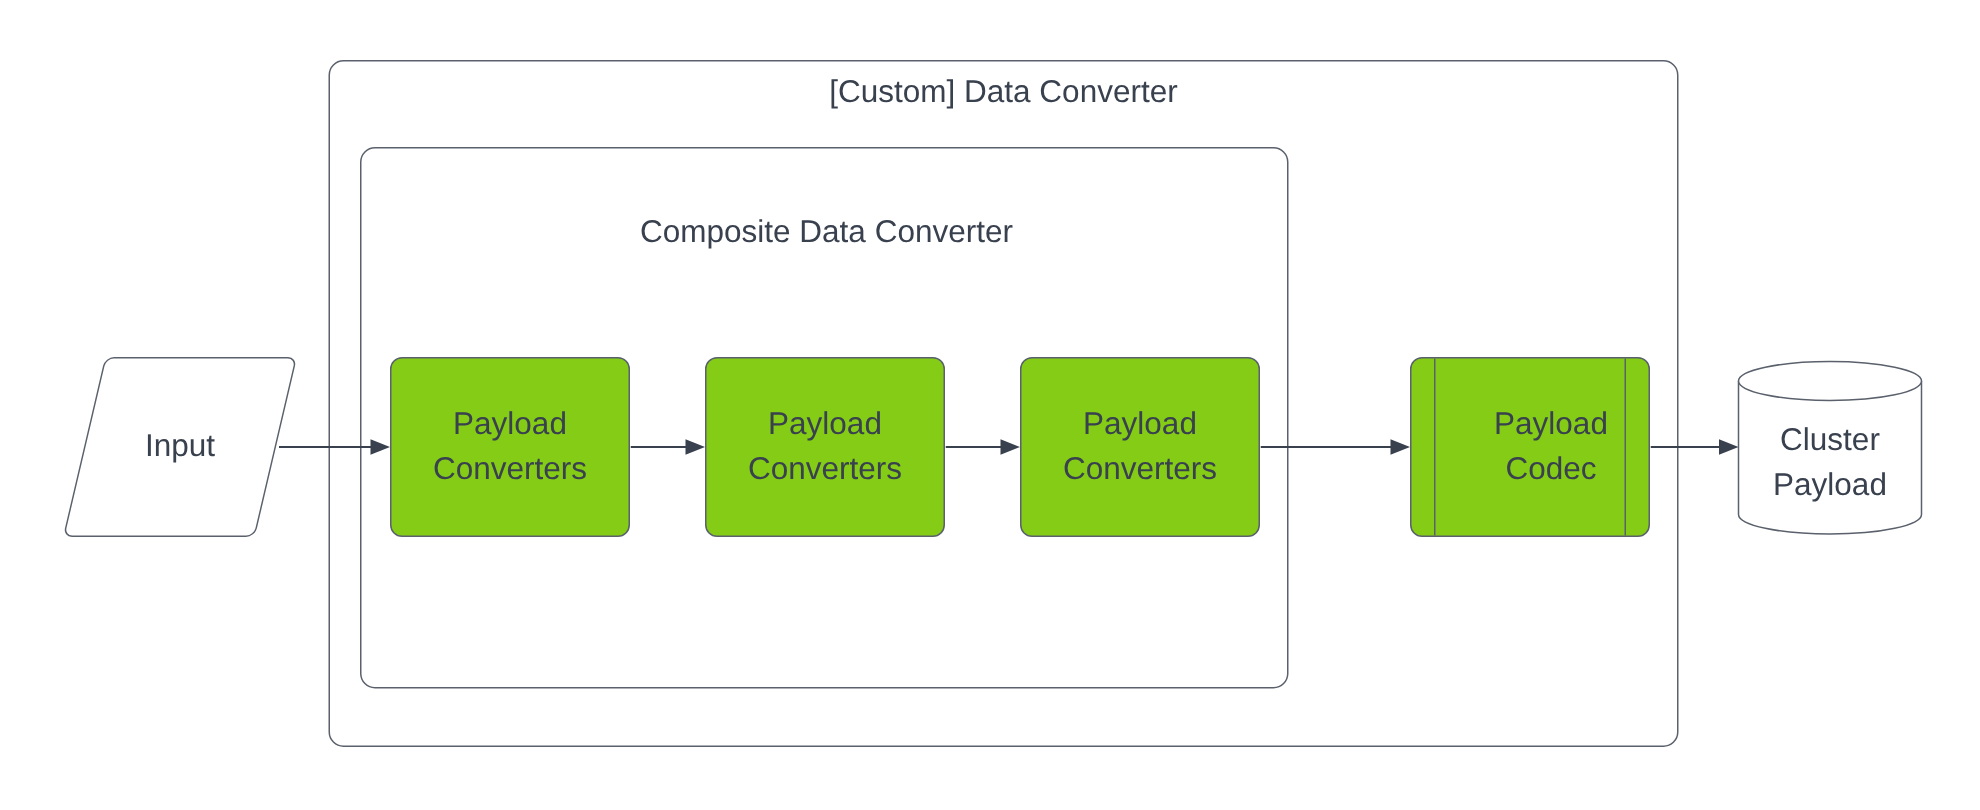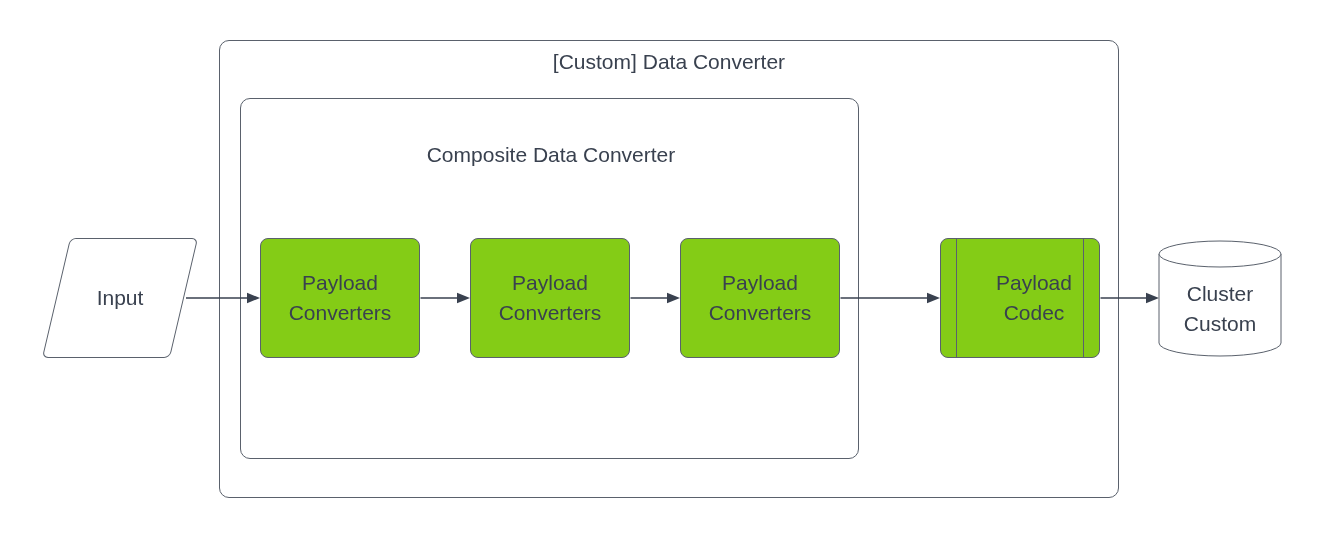--- a/index.html
+++ b/index.html
@@ -111,16 +111,16 @@
       <line class="edge-line" x1="1100.5" y1="298" x2="1147" y2="298"></line>
       <polygon class="edge-head" points="1146,292.8 1159,298 1146,303.2"></polygon>
     </g>
     <g>
       <path class="cyl" d="M 1159 254 L 1159 343 A 61 13 0 0 0 1281 343 L 1281 254"></path>
       <ellipse class="cyl" cx="1220" cy="254" rx="61" ry="13"></ellipse>
     </g>
   </svg>
 
   <div class="overlay-label" style="left:1159px;top:261px;width:122px;height:96px;">
-    <span class="label wrap">Cluster Custom</span>
+    <span class="label wrap">Cluster Payload</span>
   </div>
 
 </div>
 
 </body></html>

